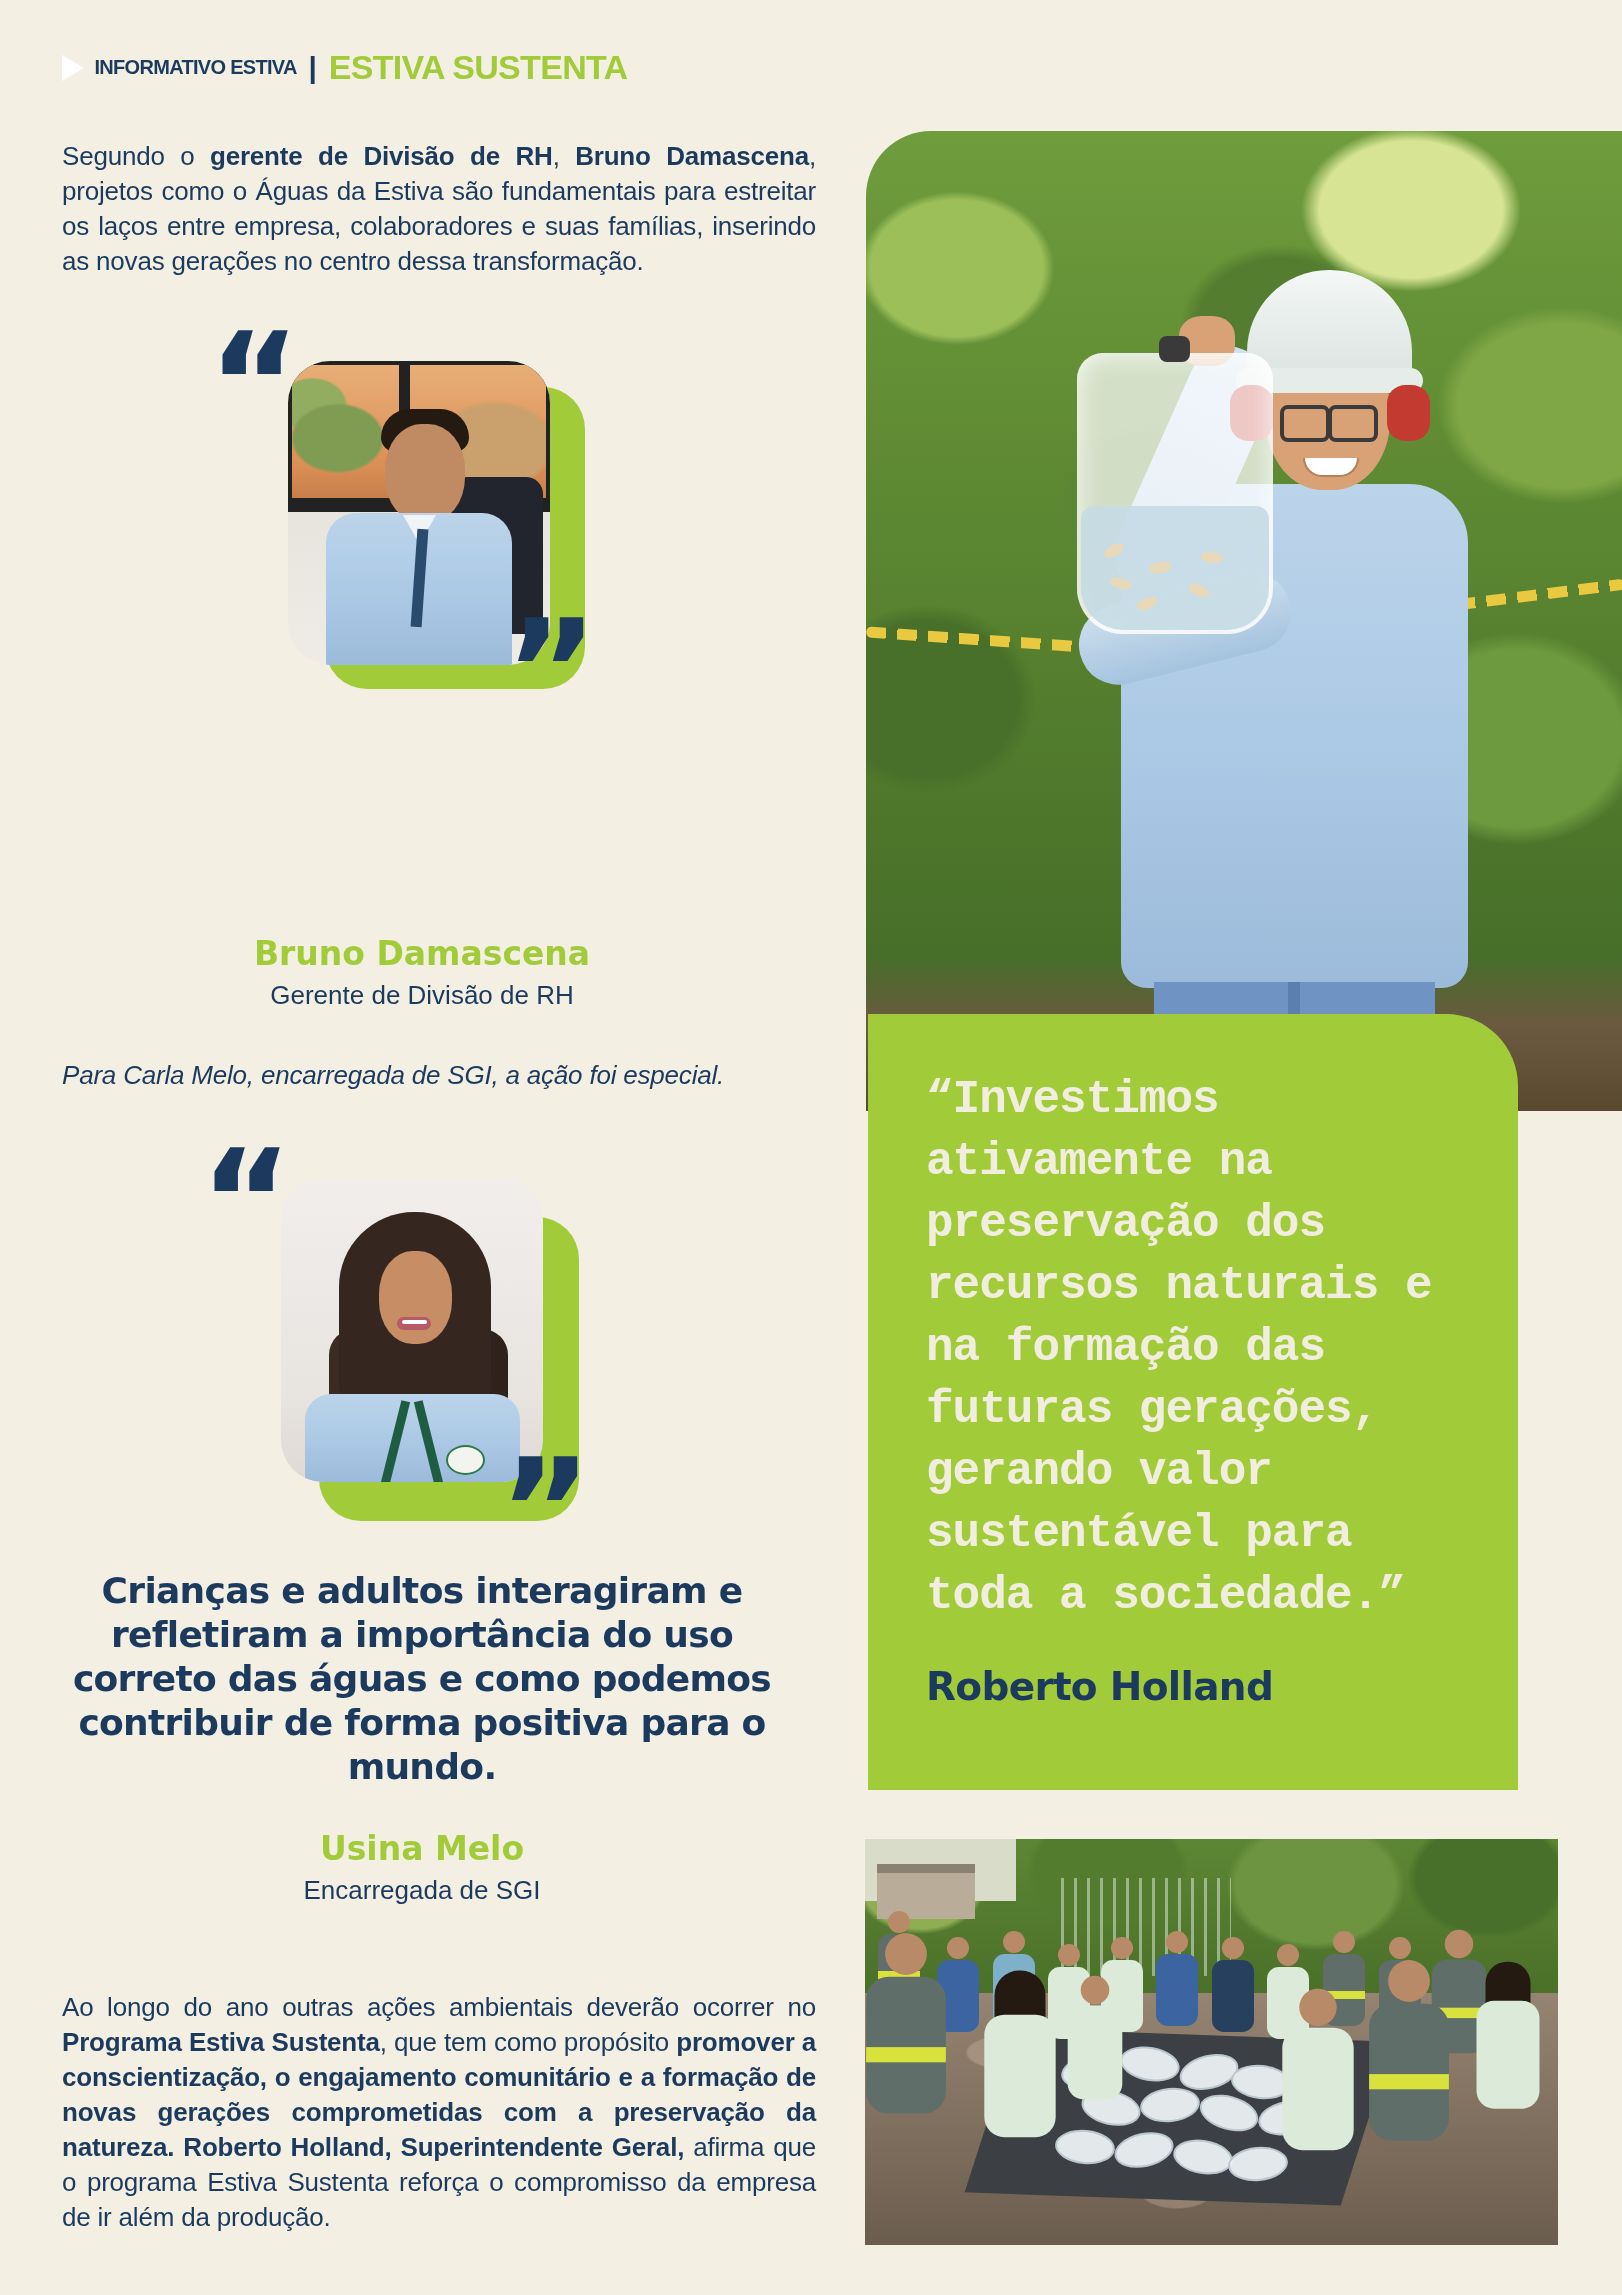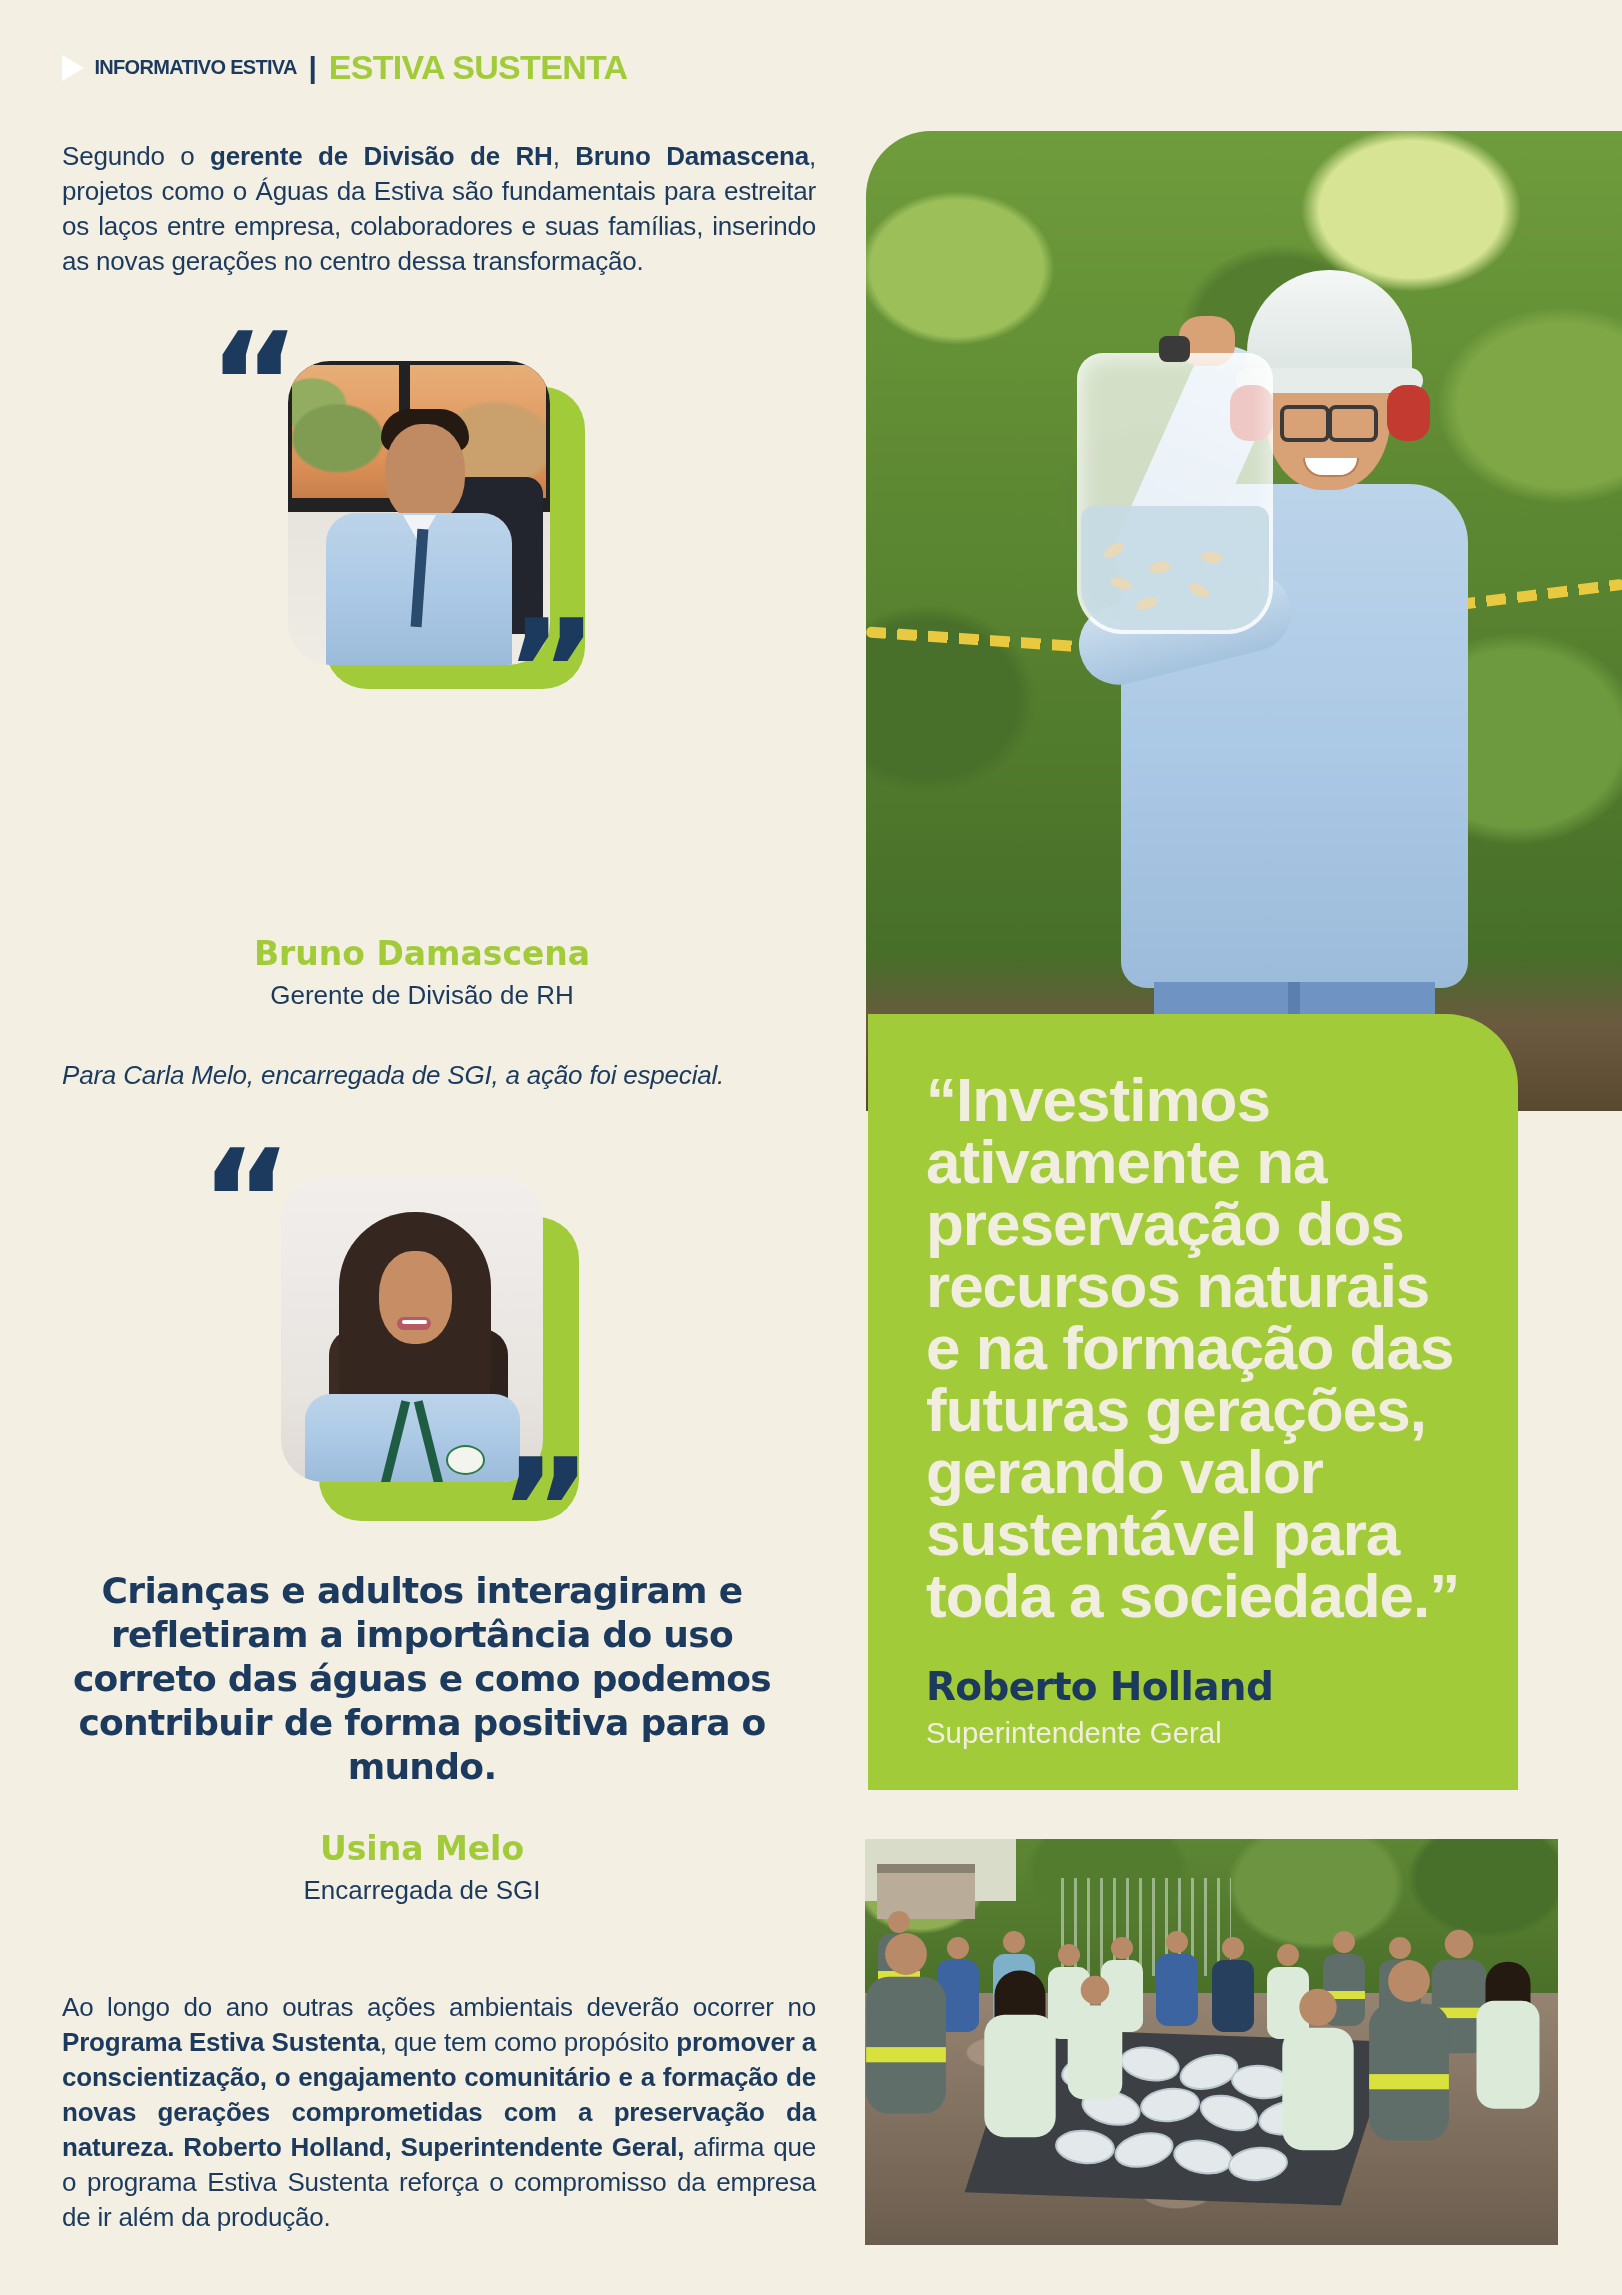--- a/index.html
+++ b/index.html
@@ -106,21 +106,21 @@
           border-radius:26px 26px 46px 46px;background:rgba(255,255,255,0.72);
           box-shadow:inset 0 0 26px rgba(255,255,255,0.9);}
   .rh-bag .water{position:absolute;left:3.9px;bottom:3.9px;width:188px;height:124px;border-radius:13px 13px 42px 42px;background:rgba(196,218,228,0.9);}
   .rh-bag .knot{position:absolute;left:82px;top:-17px;width:31px;height:26px;border-radius:7.9px;background:#3a3a3a;}
   .fish{position:absolute;width:22px;height:10.5px;border-radius:50%;background:#e8d9b8;}
   .rh-jeans{position:absolute;left:288px;top:851px;width:281px;height:129px;background:#6f93c2;}
   .rh-jeans i{position:absolute;left:134px;top:0;width:11.8px;height:100%;background:#5b7fae;}
   
   .green-box{position:absolute;left:868px;top:1014px;width:650px;height:776px;background:var(--green);
              border-radius:0 72px 0 0;box-sizing:border-box;padding:55px 39px 0 58px;}
-  .box-quote{font-family:Liberation Sans, sans-serif;font-weight:bold;font-size:62px;line-height:62px;
+  .box-quote{font-family:Liberation Mono, monospace;font-weight:bold;font-size:46px;line-height:62px;
              color:var(--boxtext);letter-spacing:-1px;}
   .box-name{margin-top:37px;font-family:"DejaVu Sans",sans-serif;font-weight:bold;font-size:39px;color:var(--navy);letter-spacing:-0.7px;}
   .box-role{margin-top:6.5px;font-size:29.4px;color:var(--boxtext);}
   
   .photo-bottom{position:absolute;left:865px;top:1839px;width:693px;height:406px;overflow:hidden;}
   .pb-trees{position:absolute;left:0;top:0;width:100%;height:154px;background:
       radial-gradient(105px 79px at 8% 30%,#8fae53 0 55%,transparent 62%),
       radial-gradient(131px 98px at 35% 20%,#537c2e 0 55%,transparent 62%),
       radial-gradient(144px 105px at 65% 30%,#6d9440 0 55%,transparent 62%),
       radial-gradient(131px 98px at 90% 25%,#49702a 0 55%,transparent 62%),
@@ -238,21 +238,20 @@
       <span class="fish" style="left:26px;bottom:79px;transform:rotate(-30deg);"></span>
     </div>
     <div class="rh-jeans">
         <i></i>
       </div>
   </div>
 
   <div class="green-box">
     <div class="box-quote">“Investimos ativamente na preservação dos recursos naturais e na formação das futuras gerações, gerando valor sustentável para toda a sociedade.”</div>
     <div class="box-name">Roberto Holland</div>
-    <div class="box-role">Superintendente Geral</div>
   </div>
 
   <div class="photo-bottom" aria-label="Colaboradores e crianças em círculo ao redor de sacos com peixes sobre lona">
     <div class="pb-ground"></div>
     <div class="pb-trees"></div>
     <div class="pb-sky"></div>
     <div class="pb-house"></div>
     <div class="pb-fence"></div>
     <div class="pb-tarp"></div>
     <span class="bag" style="left:196px;top:216px;transform:rotate(-8deg);"></span>

